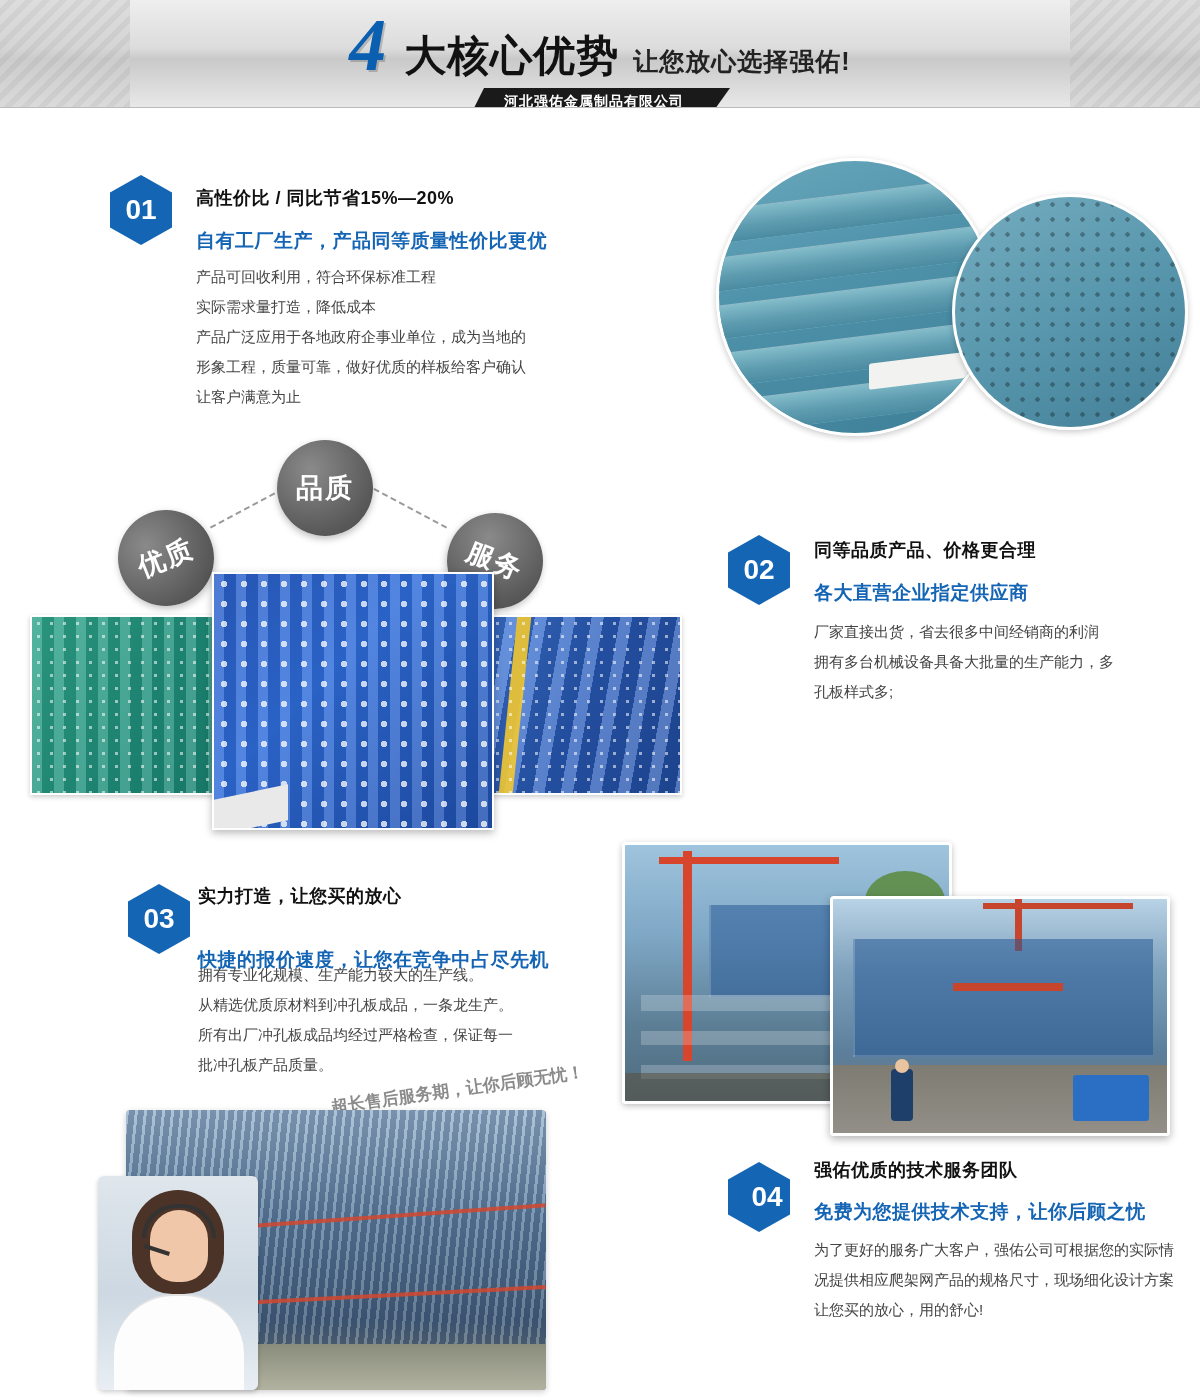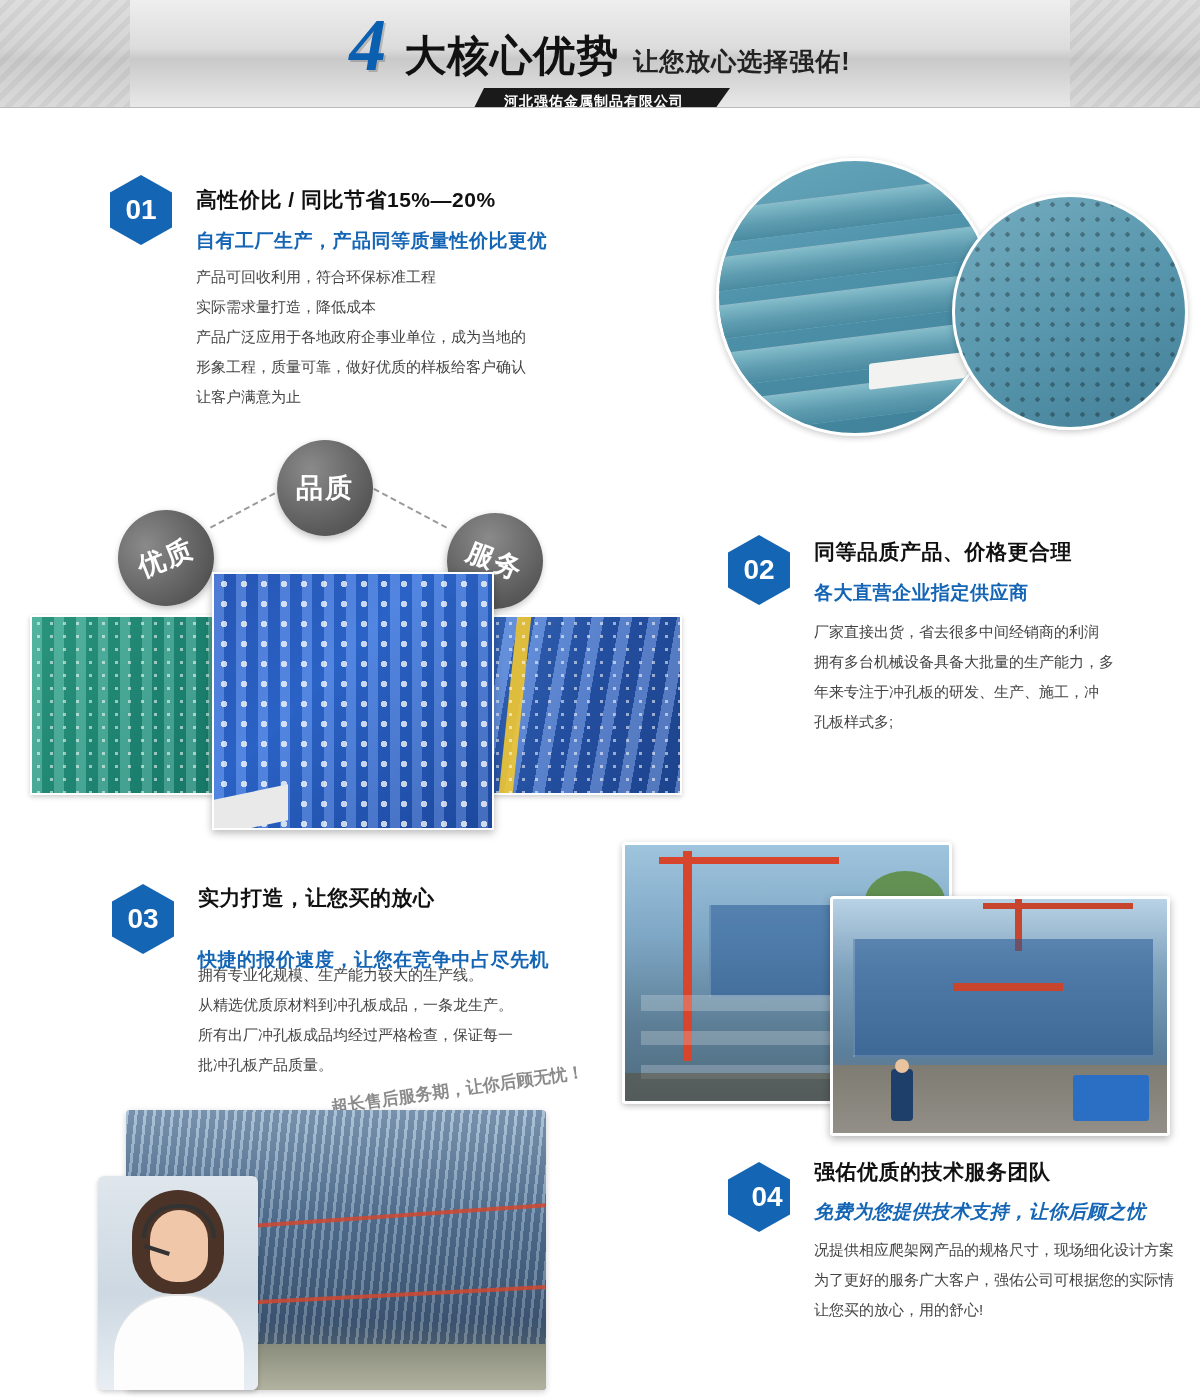--- a/index.html
+++ b/index.html
@@ -51,21 +51,21 @@
 
   
   .hexnum {
     position: absolute; width: 62px; height: 70px;
     background: #1565b5; color: #fff;
     clip-path: polygon(50% 0%, 100% 25%, 100% 75%, 50% 100%, 0% 75%, 0% 25%);
     display: flex; align-items: center; justify-content: center;
     font-size: 28px; font-weight: bold; font-family: "Liberation Sans", sans-serif;
   }
   .h-title {
-    position: absolute; font-size: 21px; font-weight: bold; color: #111;
+    position: absolute; font-size: 18px; font-weight: bold; color: #111;
     letter-spacing: .5px; white-space: nowrap;
   }
   .h-sub {
     position: absolute; font-size: 19px; font-weight: bold; color: #1565b5;
     letter-spacing: .5px; white-space: nowrap;
   }
   .h-body {
     position: absolute; font-size: 15px; color: #444; line-height: 30px;
   }
   .h-body div { white-space: nowrap; }
@@ -247,25 +247,24 @@
   <div style="position:absolute;left:30px;top:0;width:14px;height:100%;background:#f2c832;opacity:.9;transform:skewX(-6deg);"></div>
   <div class="perf" style="position:absolute;inset:0;"></div>
 </div>
 
 <div class="hexnum" style="left:728px; top:535px;">02</div>
 <div class="h-title" style="left:814px; top:538px;">同等品质产品、价格更合理</div>
 <div class="h-sub" style="left:814px; top:580px;">各大直营企业指定供应商</div>
 <div class="h-body" style="left:814px; top:617px;">
   <div>厂家直接出货，省去很多中间经销商的利润</div>
   <div>拥有多台机械设备具备大批量的生产能力，多</div>
-  <div>年来专注于冲孔板的研发、生产、施工，冲</div>
   <div>孔板样式多;</div>
 </div>
 
-<div class="hexnum" style="left:112px; top:884px;">03</div>
+<div class="hexnum" style="left:128px; top:884px;">03</div>
 <div class="h-title" style="left:198px; top:884px;">实力打造，让您买的放心</div>
 <div class="h-sub" style="left:198px; top:947px;">快捷的报价速度，让您在竞争中占尽先机</div>
 <div class="h-body" style="left:198px; top:960px;">
   <div>拥有专业化规模、生产能力较大的生产线。</div>
   <div>从精选优质原材料到冲孔板成品，一条龙生产。</div>
   <div>所有出厂冲孔板成品均经过严格检查，保证每一</div>
   <div>批冲孔板产品质量。</div>
 </div>
 
 <div class="ph img-site1">
@@ -299,18 +298,18 @@
 <div class="ph operator">
   <div class="op-hair"></div>
   <div class="op-face"></div>
   <div class="op-headset"></div>
   <div class="op-mic"></div>
   <div class="op-body"></div>
 </div>
 
 <div class="hexnum" style="left:728px; top:1162px;padding-left:16px;">04</div>
 <div class="h-title" style="left:814px; top:1158px;">强佑优质的技术服务团队</div>
-<div class="h-sub" style="left:814px; top:1199px;font-style:italic;">免费为您提供技术支持，让你后顾之忧</div>
+<div class="h-sub" style="left:814px; top:1199px;">免费为您提供技术支持，让你后顾之忧</div>
 <div class="h-body" style="left:814px; top:1235px;">
+  <div>为了更好的服务广大客户，强佑公司可根据您的实际情</div>
   <div>况提供相应爬架网产品的规格尺寸，现场细化设计方案</div>
-  <div>为了更好的服务广大客户，强佑公司可根据您的实际情</div>
   <div>让您买的放心，用的舒心!</div>
 </div>
 
 </body></html>

